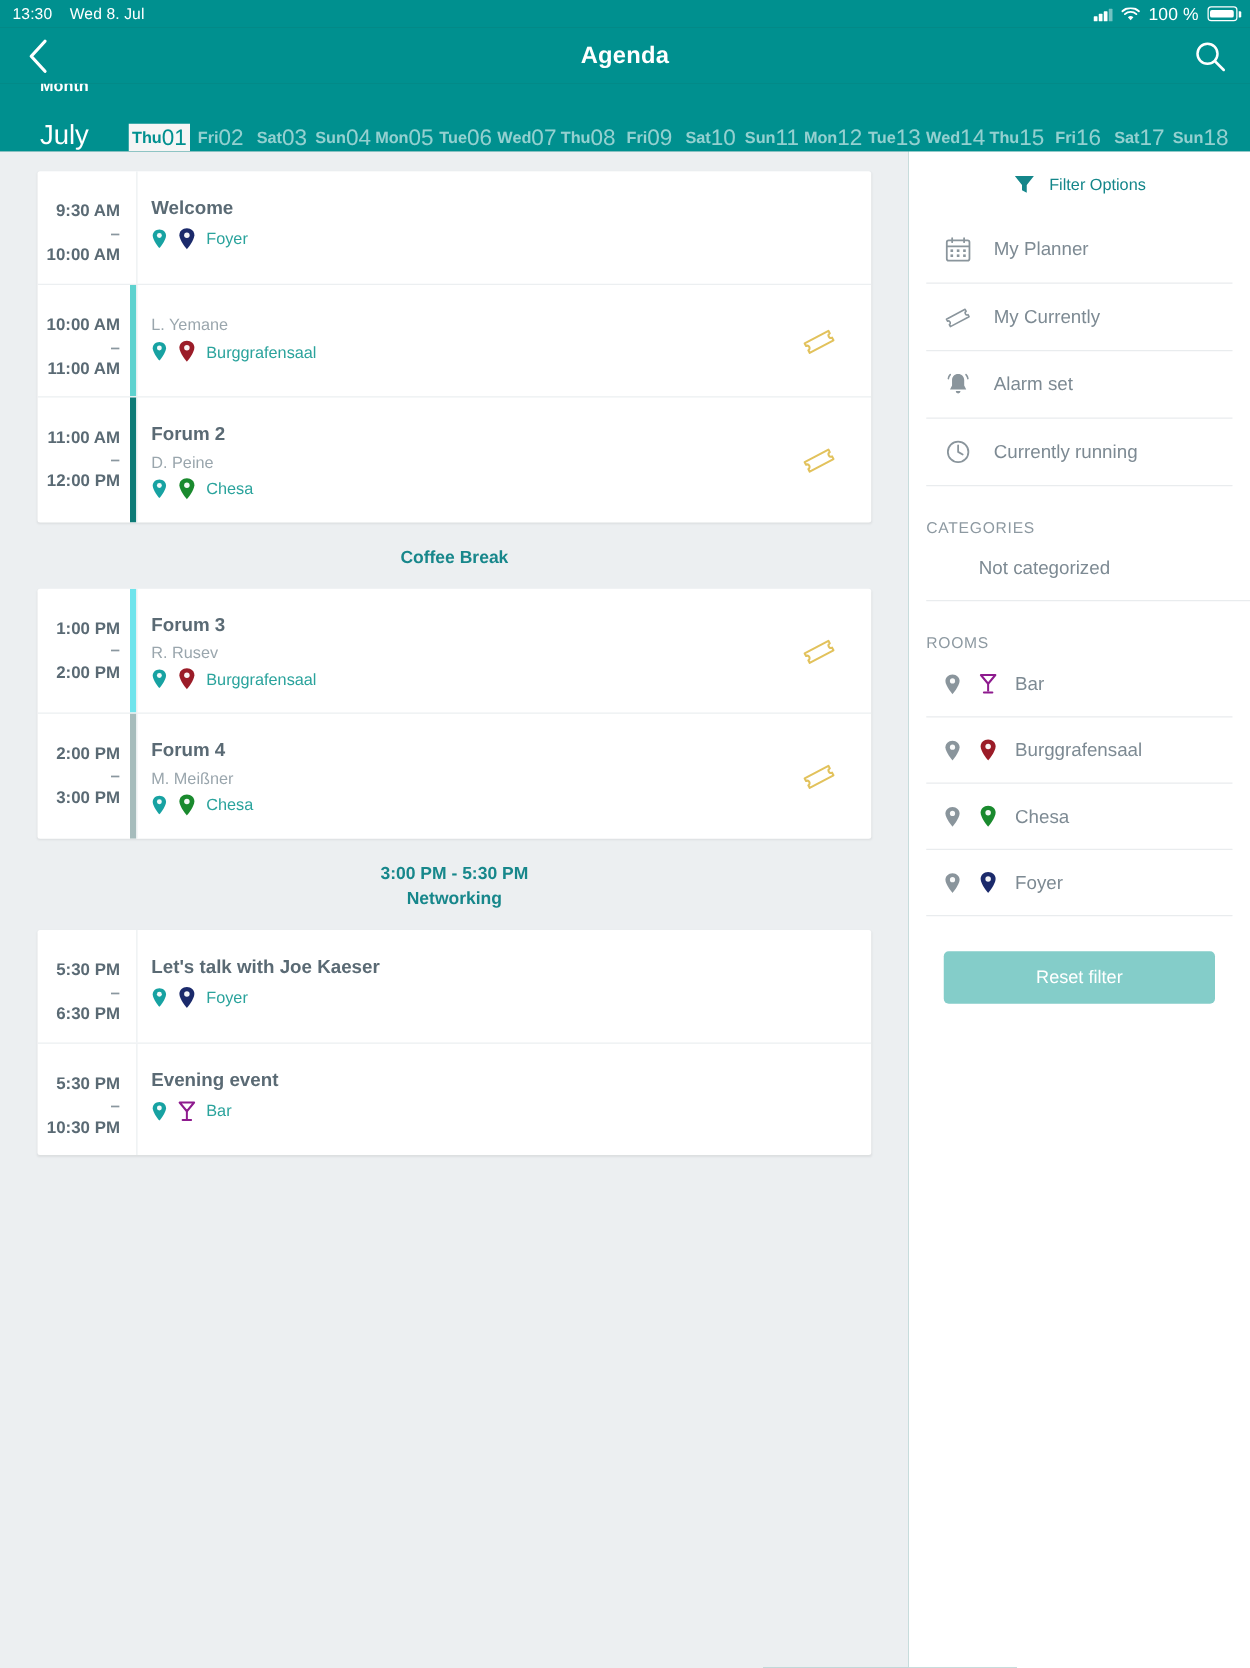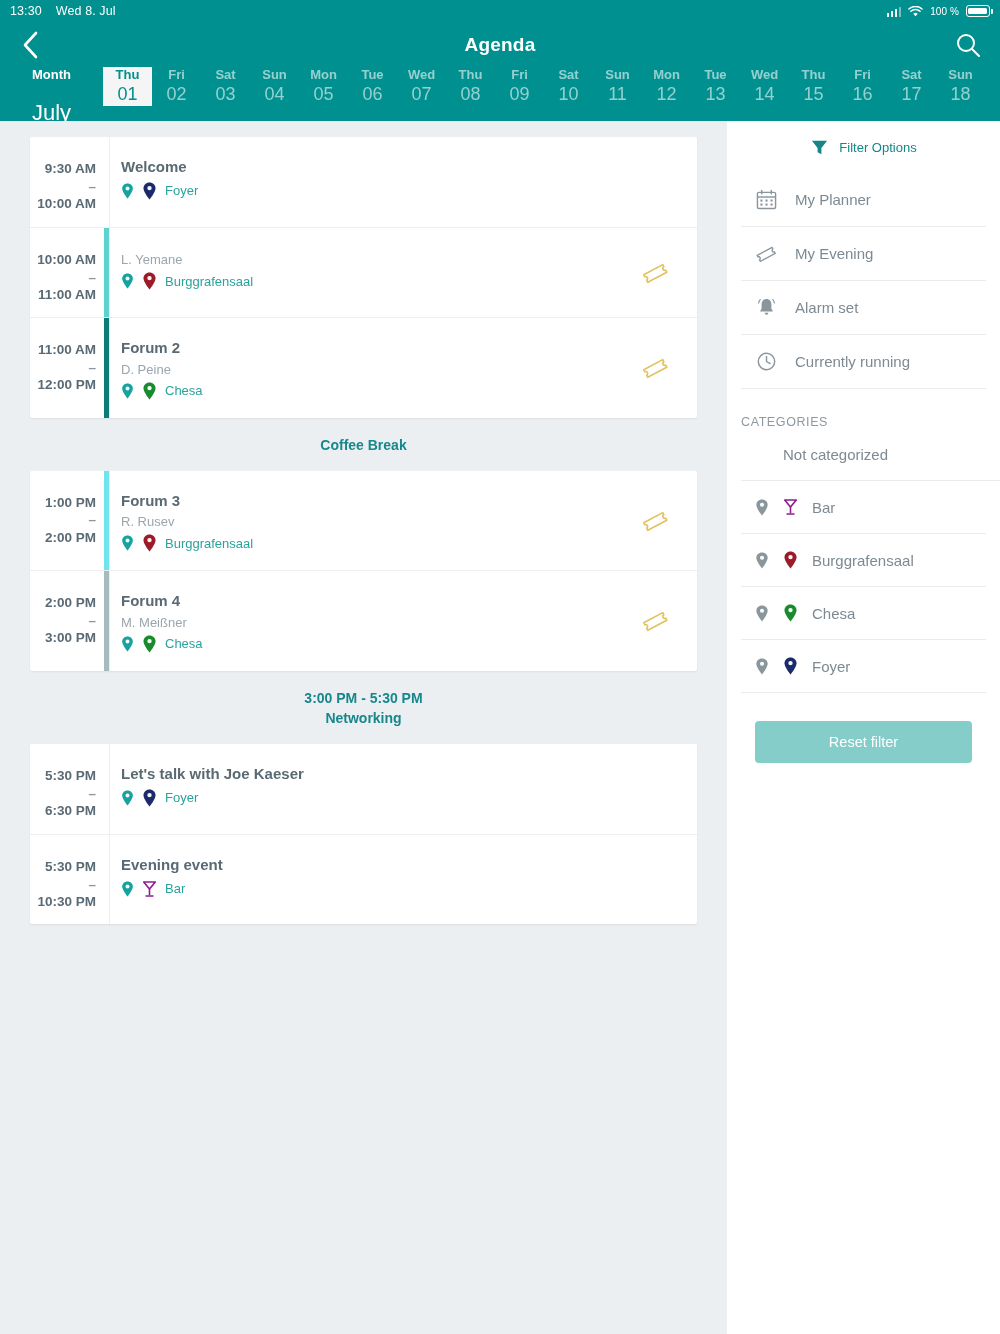--- a/index.html
+++ b/index.html
@@ -18,52 +18,52 @@
     font-size: 12.5px; letter-spacing: .1px;
   }
   .sb-time { font-weight: 400; }
   .sb-date { margin-left: 14px; font-weight: 400; }
   .sb-right { margin-left: auto; display: flex; align-items: center; gap: 7px; }
   .sig { display: flex; align-items: flex-end; gap: 1.5px; height: 11px; }
   .sig i { display: block; width: 2.5px; background: #fff; border-radius: .5px; }
   .sig i:nth-child(1){height:4px}.sig i:nth-child(2){height:6px}
   .sig i:nth-child(3){height:8px}.sig i:nth-child(4){height:10px;background:rgba(255,255,255,.45)}
   .wifi { width: 15px; height: 11px; position: relative; }
-  .batt-pct { font-size: 10px; }
+  .batt-pct { font-size: 14px; }
   .batt { width: 24px; height: 11.5px; border: 1.4px solid #fff; border-radius: 3px; position: relative; }
   .batt::after { content:""; position:absolute; right:-3.5px; top:3px; width:2px; height:5px; background:#fff; border-radius:0 1px 1px 0;}
   .batt i { position:absolute; left:1.3px; top:1.3px; bottom:1.3px; width:19px; background:#fff; border-radius:1.5px; }
 
   
   .navbar {
     height: 45px; background: #00908F; color: #fff;
     display: flex; align-items: center; position: relative;
   }
   .nav-back { width: 60px; display:flex; align-items:center; justify-content:center; cursor:pointer; }
   .nav-title {
     position:absolute; left:0; right:0; text-align:center;
     font-size: 19px; font-weight: bold; letter-spacing:.2px; pointer-events:none;
   }
   .nav-search { margin-left:auto; width: 64px; display:flex; align-items:center; justify-content:center; cursor:pointer; }
 
   
   .datestrip {
-    height: 54px; background: #00908F; display: flex; align-items: flex-start;
+    height: 54px; background: #00908F; display: flex; align-items: flex-end;
     overflow: hidden; position: relative;
   }
   .month-cell {
     width: 103px; flex: 0 0 103px; color: #fff;
     display:flex; flex-direction:column; align-items:center; justify-content:center;
     line-height: 1.25;
   }
   .month-cell .m-lbl { font-size: 13px; font-weight: bold; }
   .month-cell .m-val { font-size: 22px; font-weight: 400; margin-top: 16px; }
   .day-cell {
     width: 49px; flex: 0 0 49px; color: rgba(255,255,255,.58);
-    display:flex; flex-direction:column; align-items:center; justify-content:center;
+    display:flex; flex-direction:row; align-items:center; justify-content:center;
     line-height: 1.25; cursor: pointer;
   }
   .day-cell .d-dow { font-size: 13px; font-weight: bold; }
   .day-cell .d-num { font-size: 18px; font-weight: 400; }
   .day-cell.active { background: #f5f5f5; color: #00908F; }
   .day-cell.active .d-dow { color:#00908F; }
   .day-cell.active .d-num { color:#00908F; }
 
   
   .content { display: flex; height: calc(1334px - 22px - 45px - 54px); }
@@ -520,21 +520,21 @@
             <span class="f-lbl">My Planner</span>
           </div>
           <div class="f-item">
             <span style="display:flex;width:22px;justify-content:center;">
               <svg width="22" height="22" viewBox="0 0 26 26">
                 <g transform="rotate(-28 13 13)">
                   <path d="M3 9.5 h20 v2.2 a1.8 1.8 0 0 0 0 3.6 v2.2 h-20 v-2.2 a1.8 1.8 0 0 0 0 -3.6 z" fill="none" stroke="#8a959c" stroke-width="1.5" stroke-linejoin="round"></path>
                 </g>
               </svg>
             </span>
-            <span class="f-lbl">My Evening</span>
+            <span class="f-lbl">My Currently</span>
           </div>
           <div class="f-item">
             <span style="display:flex;width:22px;justify-content:center;">
               <svg width="21" height="21" viewBox="0 0 22 22">
                 <path d="M11 2.2 C7.9 2.2 5.9 4.5 5.9 7.4 V12 L4.2 15.2 H17.8 L16.1 12 V7.4 C16.1 4.5 14.1 2.2 11 2.2 Z" fill="#8a959c"></path>
                 <path d="M9 16.6 a2 2 0 0 0 4 0" fill="#8a959c"></path>
                 <path d="M2.8 6.2 a5.6 5.6 0 0 1 1.6 -3.4 M19.2 6.2 a5.6 5.6 0 0 0 -1.6 -3.4" stroke="#8a959c" stroke-width="1.3" fill="none" stroke-linecap="round"></path>
               </svg>
             </span>
             <span class="f-lbl">Alarm set</span>
@@ -550,20 +550,21 @@
           </div>
         </div>
 
       <div class="f-section-hdr">CATEGORIES</div>
       <div id="categories-host">
           <div class="f-cat">
             <span class="f-lbl">Not categorized</span>
           </div>
         </div>
 
+      <div class="f-section-hdr">ROOMS</div>
       <div id="rooms-host">
           <div class="f-room">
             <span style="display:flex;">
               <svg width="14" height="17" viewBox="0 0 14 18">
                 <path d="M7 0.6 C3.5 0.6 1 3.1 1 6.2 C1 10.3 7 17.4 7 17.4 C7 17.4 13 10.3 13 6.2 C13 3.1 10.5 0.6 7 0.6 Z" fill="#8a959c"></path>
                 <circle cx="7" cy="6.1" r="2.2" fill="#fff" fill-opacity="0.95"></circle>
               </svg>
             </span>
             <span style="display:flex;">
               <svg width="15" height="18" viewBox="0 0 14 18">

